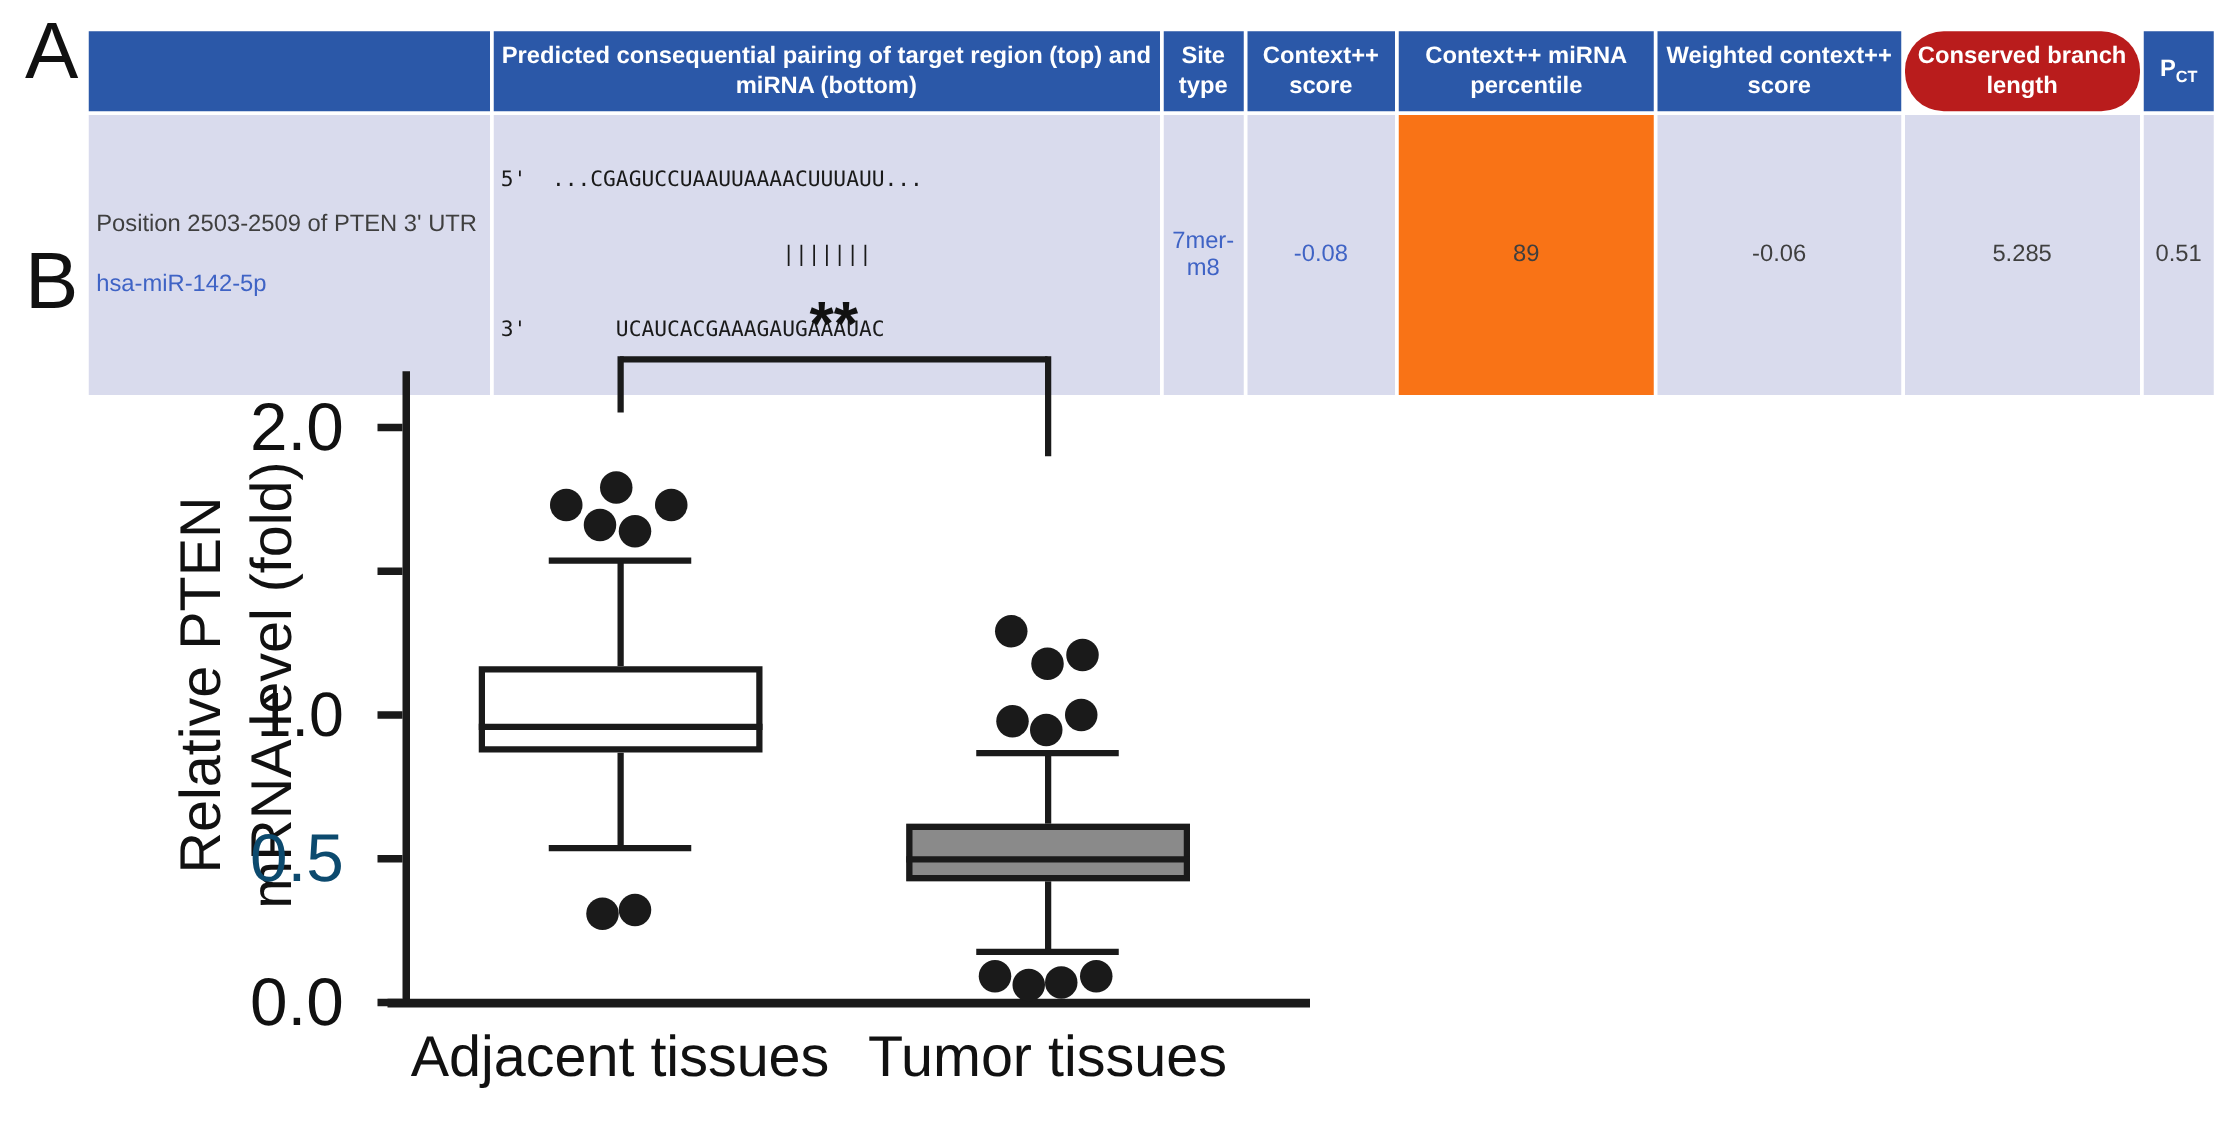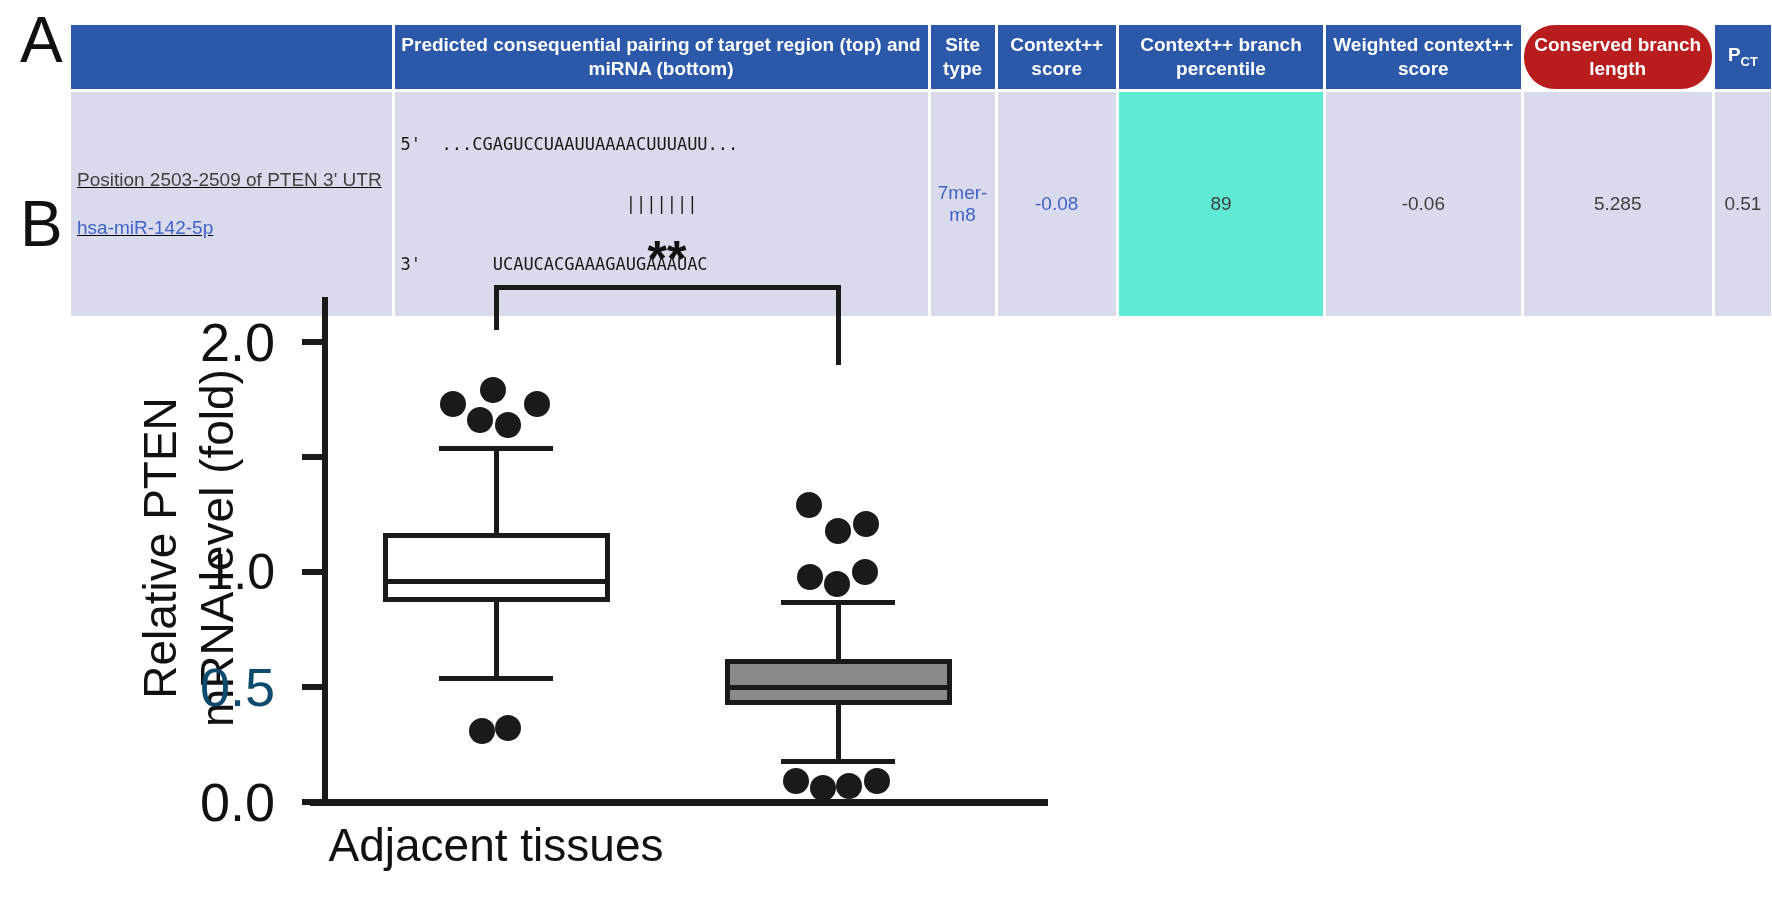--- a/index.html
+++ b/index.html
@@ -53,42 +53,42 @@
       <col style="width:194px">
     <col style="width:188px">
       <col style="width:56px">
   </colgroup>
   <tbody>
       <tr>
     <th class="hdr" style="background: rgb(43, 88, 168);"></th>
     <th class="hdr" style="background: rgb(43, 88, 168);">Predicted consequential pairing of target region (top) and miRNA (bottom)</th>
     <th class="hdr" style="background: rgb(43, 88, 168);">Site type</th>
     <th class="hdr" style="background: rgb(43, 88, 168); margin-top: 35px;">Context++ score</th>
-    <th class="hdr" style="background: rgb(43, 88, 168);">Context++ branch percentile</th>
+    <th class="hdr" style="background: rgb(43, 88, 168);">Context++ miRNA percentile</th>
     <th class="hdr" style="background: rgb(43, 88, 168);">Weighted context++ score</th>
     <th class="hdr" style="background: #b91c1c; border-radius: 31px;">Conserved branch length</th>
     <th class="hdr" style="background: rgb(43, 88, 168);"><span>P</span><sub>CT</sub></th>
   </tr>
   <tr>
-    <td class="cel" style="background: rgb(217, 219, 237); text-decoration: underline;">
+    <td class="cel" style="background: rgb(217, 219, 237);">
       <div class="cell-first">
         <span style="color:#3f3f3f;">Position 2503-2509 of PTEN 3' UTR</span>
         <span style="color:#3f63c5;">hsa-miR-142-5p</span>
       </div>
     </td>
     <td class="cel" style="background: rgb(217, 219, 237);">
       <div class="pairing-pre">
         <div>5'  ...CGAGUCCUAAUUAAAACUUUAUU...</div>
         <div>                      |||||||</div>
         <div>3'       UCAUCACGAAAGAUGAAAUAC</div>
       </div>
     </td>
     <td class="cel num-cell" style="color: rgb(63, 99, 197); overflow-wrap: break-word; background: rgb(217, 219, 237);">7mer-m8</td>
     <td class="cel num-cell" style="color: rgb(63, 99, 197); background: rgb(217, 219, 237);">-0.08</td>
-    <td class="cel num-cell" style="color: rgb(63, 63, 63); background: #5eead4;">89</td>
+    <td class="cel num-cell" style="color: rgb(63, 63, 63); background: #f97316;">89</td>
     <td class="cel num-cell" style="color: rgb(63, 63, 63); background: rgb(217, 219, 237);">-0.06</td>
     <td class="cel num-cell" style="color: rgb(63, 63, 63); background: rgb(217, 219, 237);">5.285</td>
     <td class="cel num-cell" style="color: rgb(63, 63, 63); background: rgb(217, 219, 237);">0.51</td>
   </tr>
 </tbody>
   </table>
 
 <div class="panel-letter" style="left:20px;top:192px;">B</div>
 
 <div id="chart-layer">
@@ -130,17 +130,18 @@
     <div style="position: absolute; left: 796px; top: 492.3px; width: 26px; height: 26px; border-radius: 50%; background: rgb(26, 26, 26);"></div>
     <div style="position: absolute; left: 825px; top: 517.6px; width: 26px; height: 26px; border-radius: 50%; background: rgb(26, 26, 26);"></div>
     <div style="position: absolute; left: 853px; top: 510.7px; width: 26px; height: 26px; border-radius: 50%; background: rgb(26, 26, 26);"></div>
     <div style="position: absolute; left: 797px; top: 563.6px; width: 26px; height: 26px; border-radius: 50%; background: rgb(26, 26, 26);"></div>
     <div style="position: absolute; left: 824px; top: 570.5px; width: 26px; height: 26px; border-radius: 50%; background: rgb(26, 26, 26);"></div>
     <div style="position: absolute; left: 852px; top: 559px; width: 26px; height: 26px; border-radius: 50%; background: rgb(26, 26, 26);"></div>
     <div style="position: absolute; left: 783px; top: 768.3px; width: 26px; height: 26px; border-radius: 50%; background: rgb(26, 26, 26);"></div>
     <div style="position: absolute; left: 810px; top: 775.2px; width: 26px; height: 26px; border-radius: 50%; background: rgb(26, 26, 26);"></div>
     <div style="position: absolute; left: 836px; top: 772.9px; width: 26px; height: 26px; border-radius: 50%; background: rgb(26, 26, 26);"></div>
     <div style="position: absolute; left: 864px; top: 768.3px; width: 26px; height: 26px; border-radius: 50%; background: rgb(26, 26, 26);"></div>
+    <div style="position: absolute; left: 578px; top: 818px; width: 520px; text-align: center; font-size: 46px; color: rgb(17, 17, 17);">Tumor tissues</div>
     <div style="position: absolute; left: 496px; top: 285px; width: 342px; height: 5px; background: rgb(26, 26, 26);"></div>
     <div style="position: absolute; left: 494px; top: 285px; width: 5px; height: 45px; background: rgb(26, 26, 26);"></div>
     <div style="position: absolute; left: 836px; top: 285px; width: 5px; height: 80px; background: rgb(26, 26, 26);"></div>
     <div style="position: absolute; left: 567px; top: 230px; width: 200px; text-align: center; font-size: 50px; font-weight: bold; color: rgb(17, 17, 17);">**</div>
   </div>
 
 </body></html>

